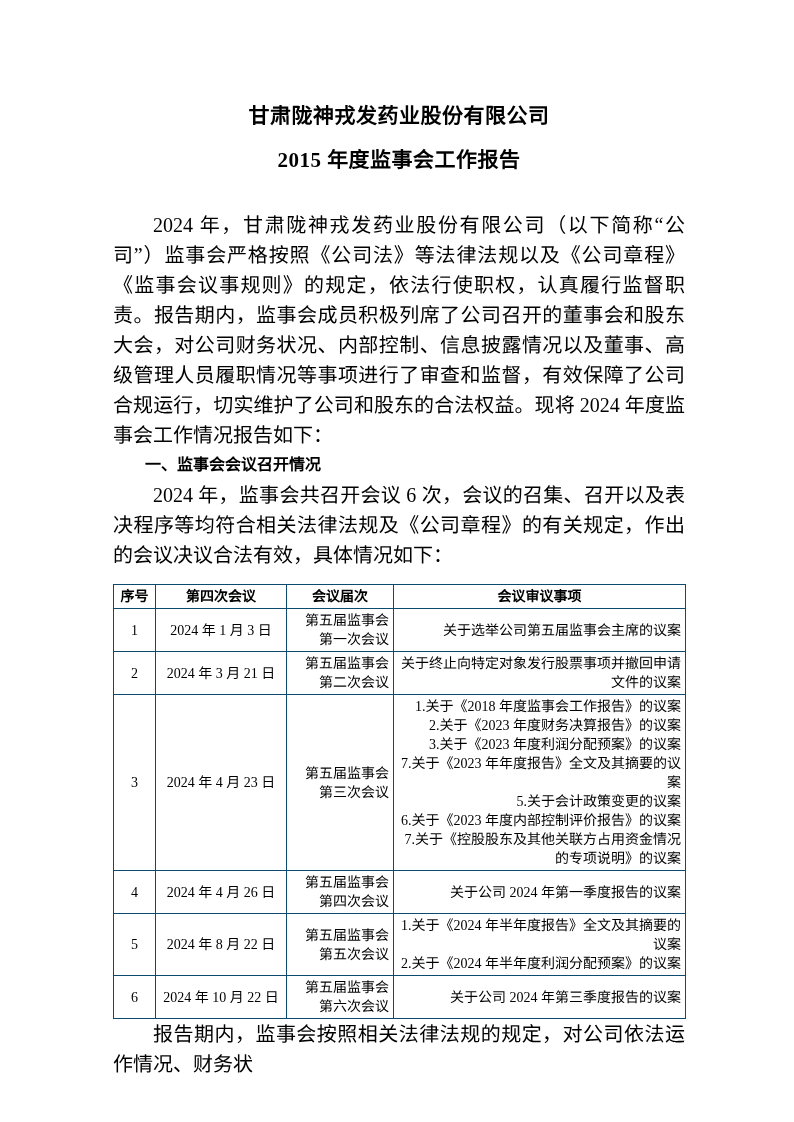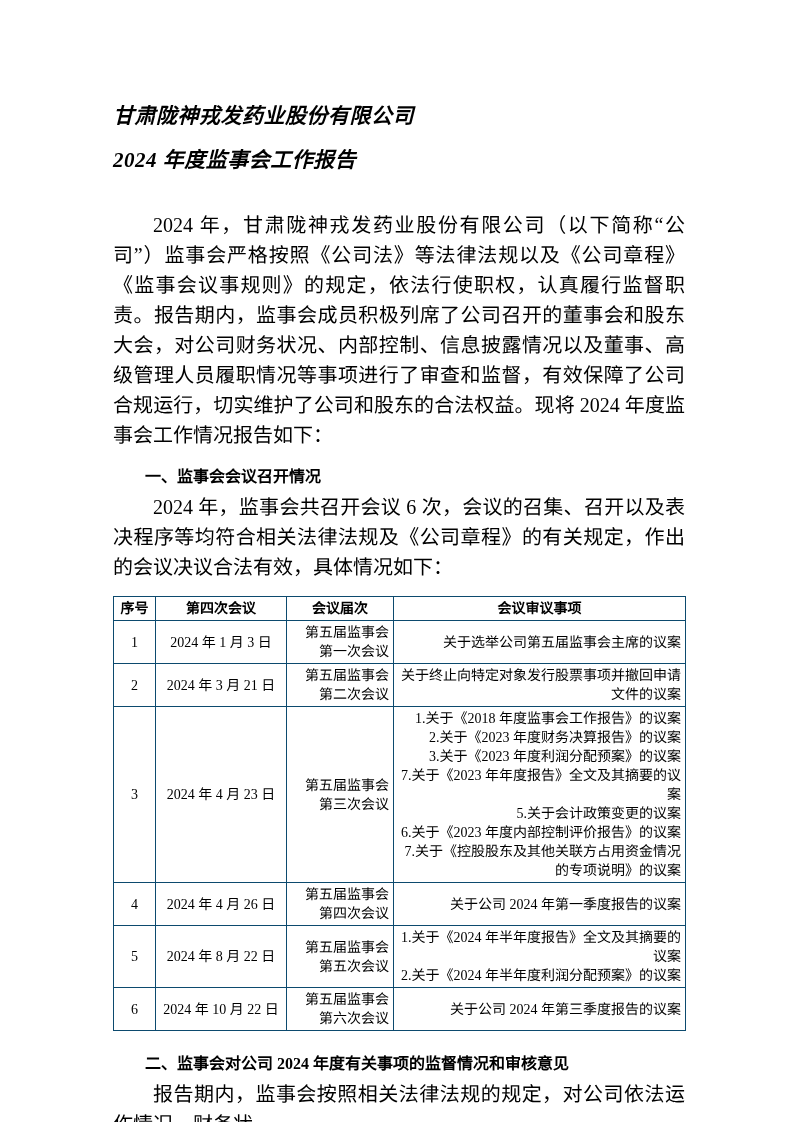--- a/index.html
+++ b/index.html
@@ -13,45 +13,44 @@
     width: 794px;
     height: 1122px;
     background: #ffffff;
     color: #000000;
     font-family: "Liberation Serif", "DejaVu Serif", serif;
     padding: 94px 109px 40px 113px;
     overflow: hidden;
   }
   .doc-title,
   .doc-subtitle {
+    text-align: center;
     font-weight: bold;
     font-size: 21px;
     line-height: 44px;
     letter-spacing: 0.5px;
-    font-style: italic;
   }
   .para {
     font-size: 20px;
     line-height: 30px;
     text-align: justify;
     text-indent: 2em;
     margin: 0;
   }
   .intro-para {
     margin-top: 28px;
   }
   .heading {
     font-size: 16px;
     line-height: 30px;
     font-weight: bold;
     text-indent: 2em;
     margin: 0;
   }
   .heading-1 {
-    margin-top: 12px;
   }
   .heading-2 {
     margin-top: 18px;
   }
   table.meetings {
     table-layout: fixed;
     width: 572px;
     border-collapse: collapse;
     margin-top: 14px;
     font-size: 14px;
@@ -84,21 +83,21 @@
     padding-left: 5px;
   }
 </style>
 </head>
 <body>
 
 <div class="page">
 
   <div class="doc-title">甘肃陇神戎发药业股份有限公司</div>
 
-  <div class="doc-subtitle">2024 年度监事会工作报告</div>
+  <div class="doc-subtitle">2015 年度监事会工作报告</div>
 
   <p class="para intro-para">2024 年，甘肃陇神戎发药业股份有限公司（以下简称“公司”）监事会严格按照《公司法》等法律法规以及《公司章程》《监事会议事规则》的规定，依法行使职权，认真履行监督职责。报告期内，监事会成员积极列席了公司召开的董事会和股东大会，对公司财务状况、内部控制、信息披露情况以及董事、高级管理人员履职情况等事项进行了审查和监督，有效保障了公司合规运行，切实维护了公司和股东的合法权益。现将 2024 年度监事会工作情况报告如下：</p>
 
   <p class="heading heading-1">一、监事会会议召开情况</p>
 
   <p class="para">2024 年，监事会共召开会议 6 次，会议的召集、召开以及表决程序等均符合相关法律法规及《公司章程》的有关规定，作出的会议决议合法有效，具体情况如下：</p>
 
   <table class="meetings">
     <colgroup>
       <col class="w-no">
@@ -172,17 +171,16 @@
           <td class="c-date">2024 年 10 月 22 日</td>
           <td class="c-session">第五届监事会
 第六次会议</td>
           <td class="c-items">
             <div>关于公司 2024 年第三季度报告的议案</div>
           </td>
         </tr>
       </tbody>
   </table>
 
-  <p class="heading heading-2">二、监事会对公司 2024 年度有关事项的监督情况和审核意见</p>
 
   <p class="para">报告期内，监事会按照相关法律法规的规定，对公司依法运作情况、财务状</p>
 
 </div>
 
 </body></html>

